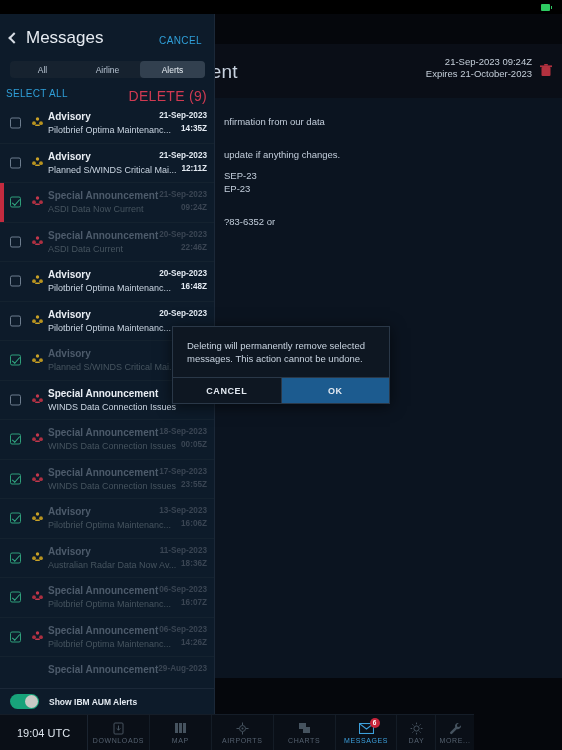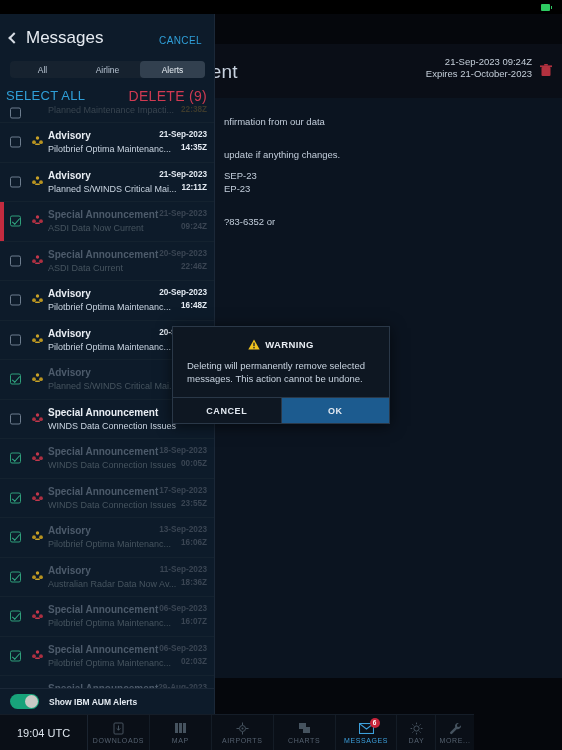--- a/index.html
+++ b/index.html
@@ -87,21 +87,21 @@
     background:#16222f; border-radius:4px; display:flex;
   }
   .seg-item{
     flex:1; display:flex; align-items:center; justify-content:center;
     font-size:8.5px; color:#b8c4d2; border-radius:4px;
   }
   .seg-item.active{ background:#32404f; color:#e7edf3; }
 
   
   .sa-row{ position:absolute; left:0; top:74px; width:215px; height:16px; }
-  .sa-left{ position:absolute; left:6px; top:0; font-size:13px; color:#2f9fd8; letter-spacing:.3px; }
+  .sa-left{ position:absolute; left:6px; top:0; font-size:10px; color:#2f9fd8; letter-spacing:.3px; }
   .sa-right{ position:absolute; right:8px; top:0; font-size:14px; color:#d03a52; letter-spacing:.3px; }
 
   
   .list{
     position:absolute; left:0; top:90px; width:215px; bottom:26px;
     overflow:hidden;
   }
   .row{
     position:relative; height:39.5px;
     border-bottom:1px solid #14222f;
@@ -262,25 +262,20 @@
       <div class="seg-item">Airline</div>
       <div class="seg-item active">Alerts</div>
     </div>
 
     <div class="sa-row">
       <div class="sa-left">SELECT ALL</div>
       <div class="sa-right">DELETE (9)</div>
     </div>
 
     <div class="list" id="msg-list">
-        <div class="row dim first">
-          <div class="cb"></div>
-          <div class="r-sub">Planned Maintenance Impacti...</div>
-          <div class="r-time">22:38Z</div>
-        </div>
         <div class="row">
           <div class="cb"></div>
           <div class="ico"><svg viewBox="0 0 11 10">
               <circle cx="5.5" cy="2" r="1.7" fill="#c9a227"></circle>
               <circle cx="2" cy="6.2" r="1.9" fill="#b8931f"></circle>
               <circle cx="9" cy="6.2" r="1.9" fill="#b8931f"></circle>
               <rect x="3.2" y="7.6" width="4.6" height="1.5" rx=".6" fill="#c9a227"></rect>
             </svg></div>
           <div class="r-title">Advisory</div>
           <div class="r-sub">Pilotbrief Optima Maintenanc...</div>
@@ -445,47 +440,39 @@
           <div class="cb checked"></div>
           <div class="ico"><svg viewBox="0 0 11 10">
               <circle cx="5.5" cy="2" r="1.7" fill="#c3384c"></circle>
               <circle cx="2" cy="6.2" r="1.9" fill="#ad2f41"></circle>
               <circle cx="9" cy="6.2" r="1.9" fill="#ad2f41"></circle>
               <rect x="3.2" y="7.6" width="4.6" height="1.5" rx=".6" fill="#c3384c"></rect>
             </svg></div>
           <div class="r-title">Special Announcement</div>
           <div class="r-sub">Pilotbrief Optima Maintenanc...</div>
           <div class="r-date">06-Sep-2023</div>
-          <div class="r-time">02:03Z</div>
+          <div class="r-time">14:26Z</div>
         </div>
         <div class="row dim">
           <div class="ico"></div>
           <div class="r-title">Special Announcement</div>
           <div class="r-date">29-Aug-2023</div>
         </div>
       </div>
 
     <div class="toggle-bar">
       <div class="toggle">
           <div class="knob"></div>
         </div>
       <div class="toggle-label">Show IBM AUM Alerts</div>
     </div>
   </div>
 
   <div class="modal">
     <div class="modal-body">
-      <div class="modal-head">
-        <svg class="warn-tri" viewBox="0 0 12 11">
-          <path d="M6 0.4 L11.7 10.6 L0.3 10.6 Z" fill="#f0c31e"></path>
-          <rect x="5.3" y="3.6" width="1.4" height="3.6" fill="#23262b"></rect>
-          <rect x="5.3" y="8.0" width="1.4" height="1.4" fill="#23262b"></rect>
-        </svg>
-        <div class="modal-head-text">WARNING</div>
-      </div>
       <div class="modal-text">Deleting will permanently remove selected messages. This action cannot be undone.</div>
     </div>
     <div class="modal-actions">
       <div class="btn btn-cancel">CANCEL</div>
       <div class="btn btn-ok">OK</div>
     </div>
   </div>
 
   <div class="navbar">
     <div class="clock">19:04 UTC</div>

